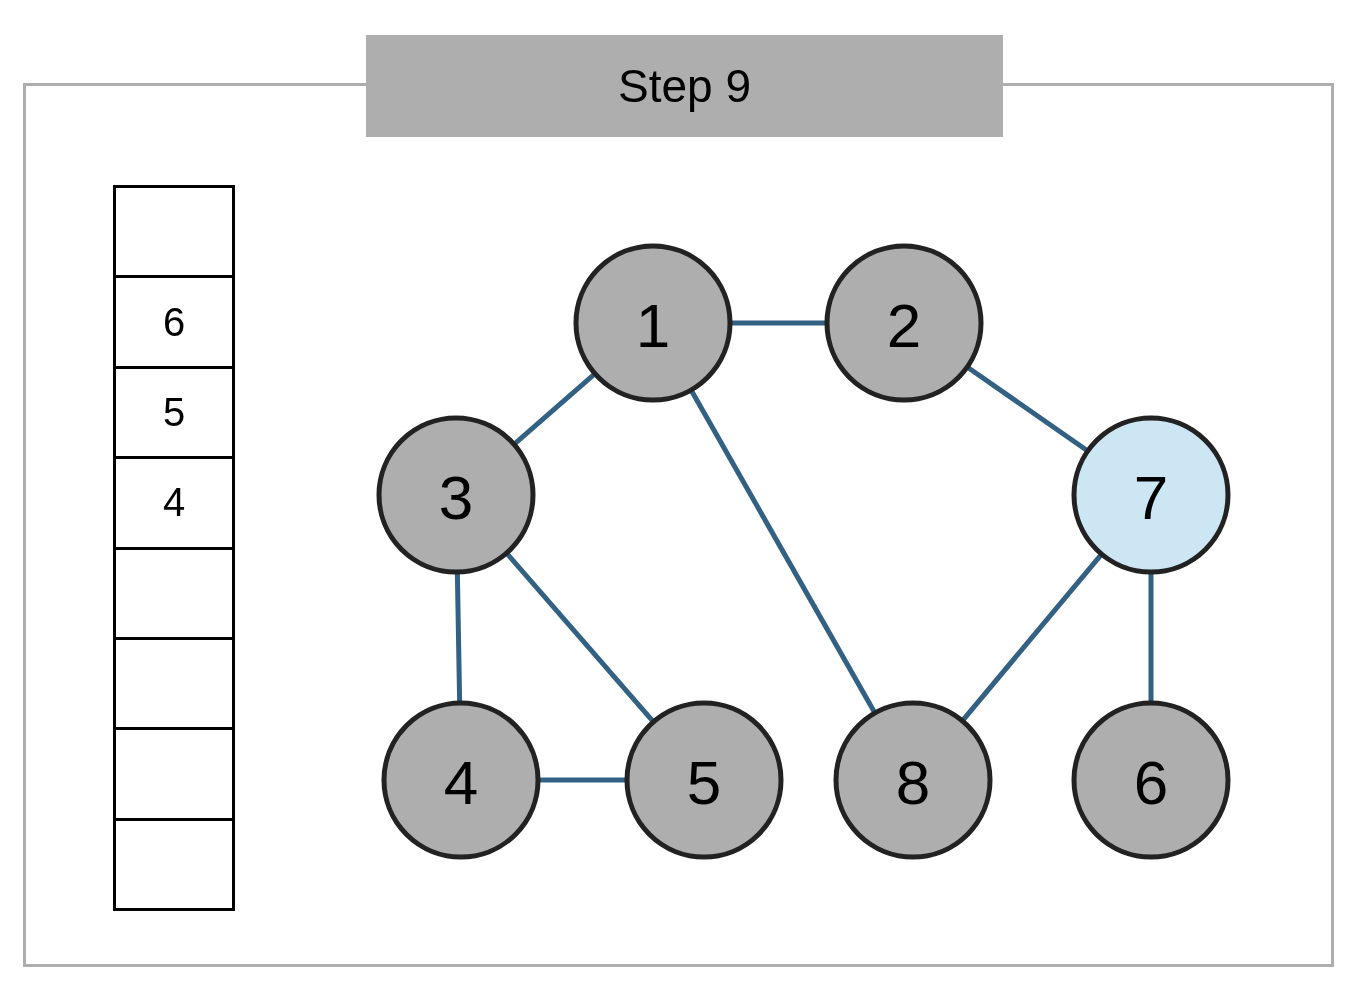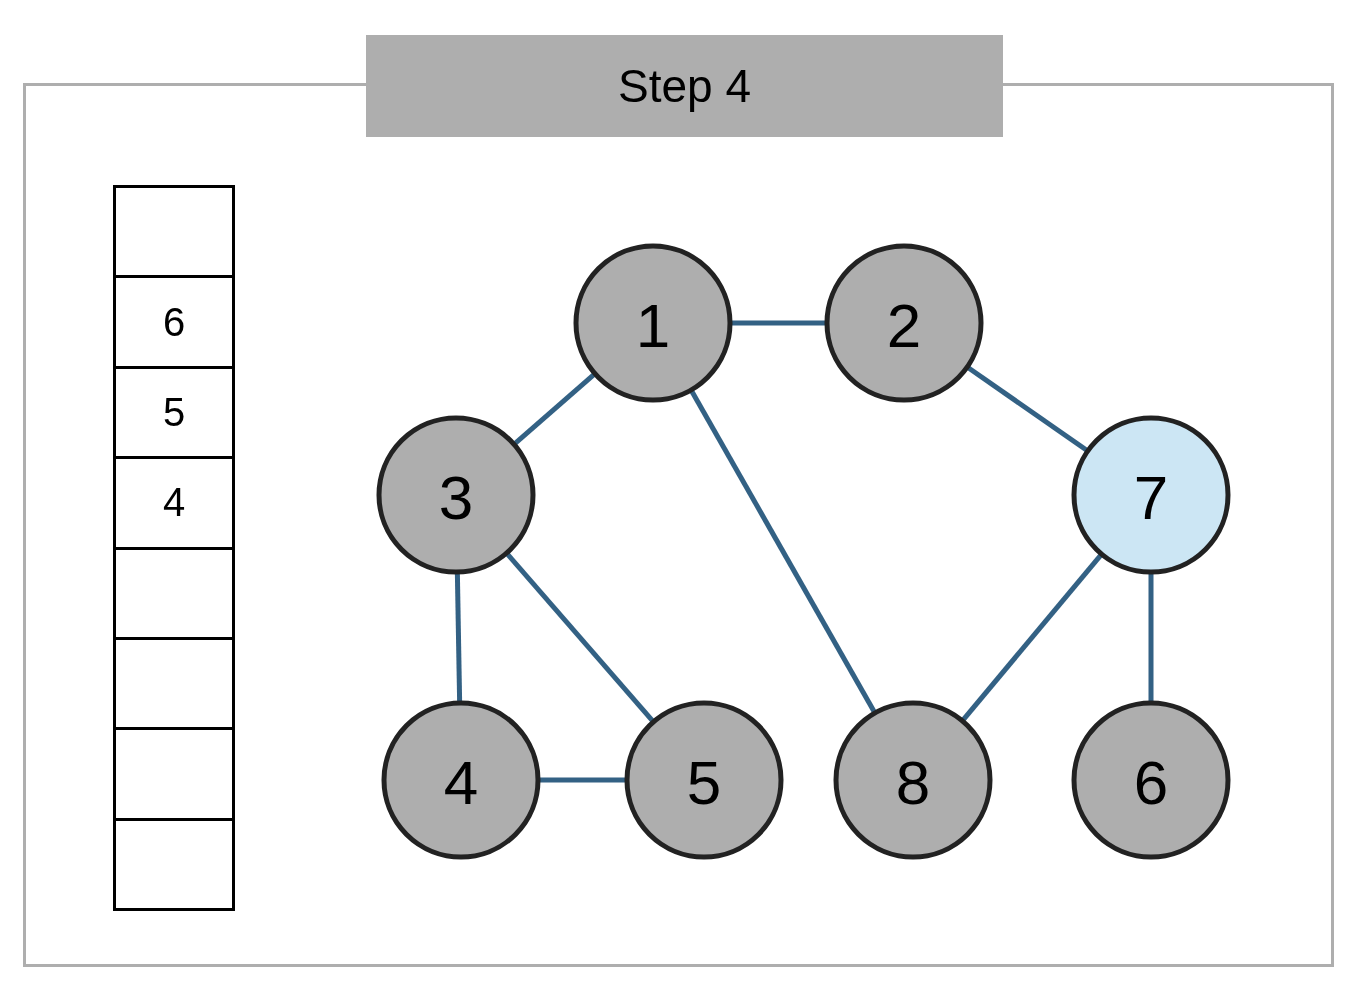--- a/index.html
+++ b/index.html
@@ -103,21 +103,21 @@
   }
 </style>
 </head>
 <body>
 
 <div id="stage">
 
   <div id="outer-frame"></div>
 
   <div id="title-banner">
-    <span class="title-text">Step 4</span>
+    <span class="title-text">Step 9</span>
   </div>
 
   <div id="stack-table">
     <div class="stack-cell"></div>
     <div class="stack-cell">6</div>
     <div class="stack-cell">5</div>
     <div class="stack-cell">4</div>
     <div class="stack-cell"></div>
     <div class="stack-cell"></div>
     <div class="stack-cell"></div>

